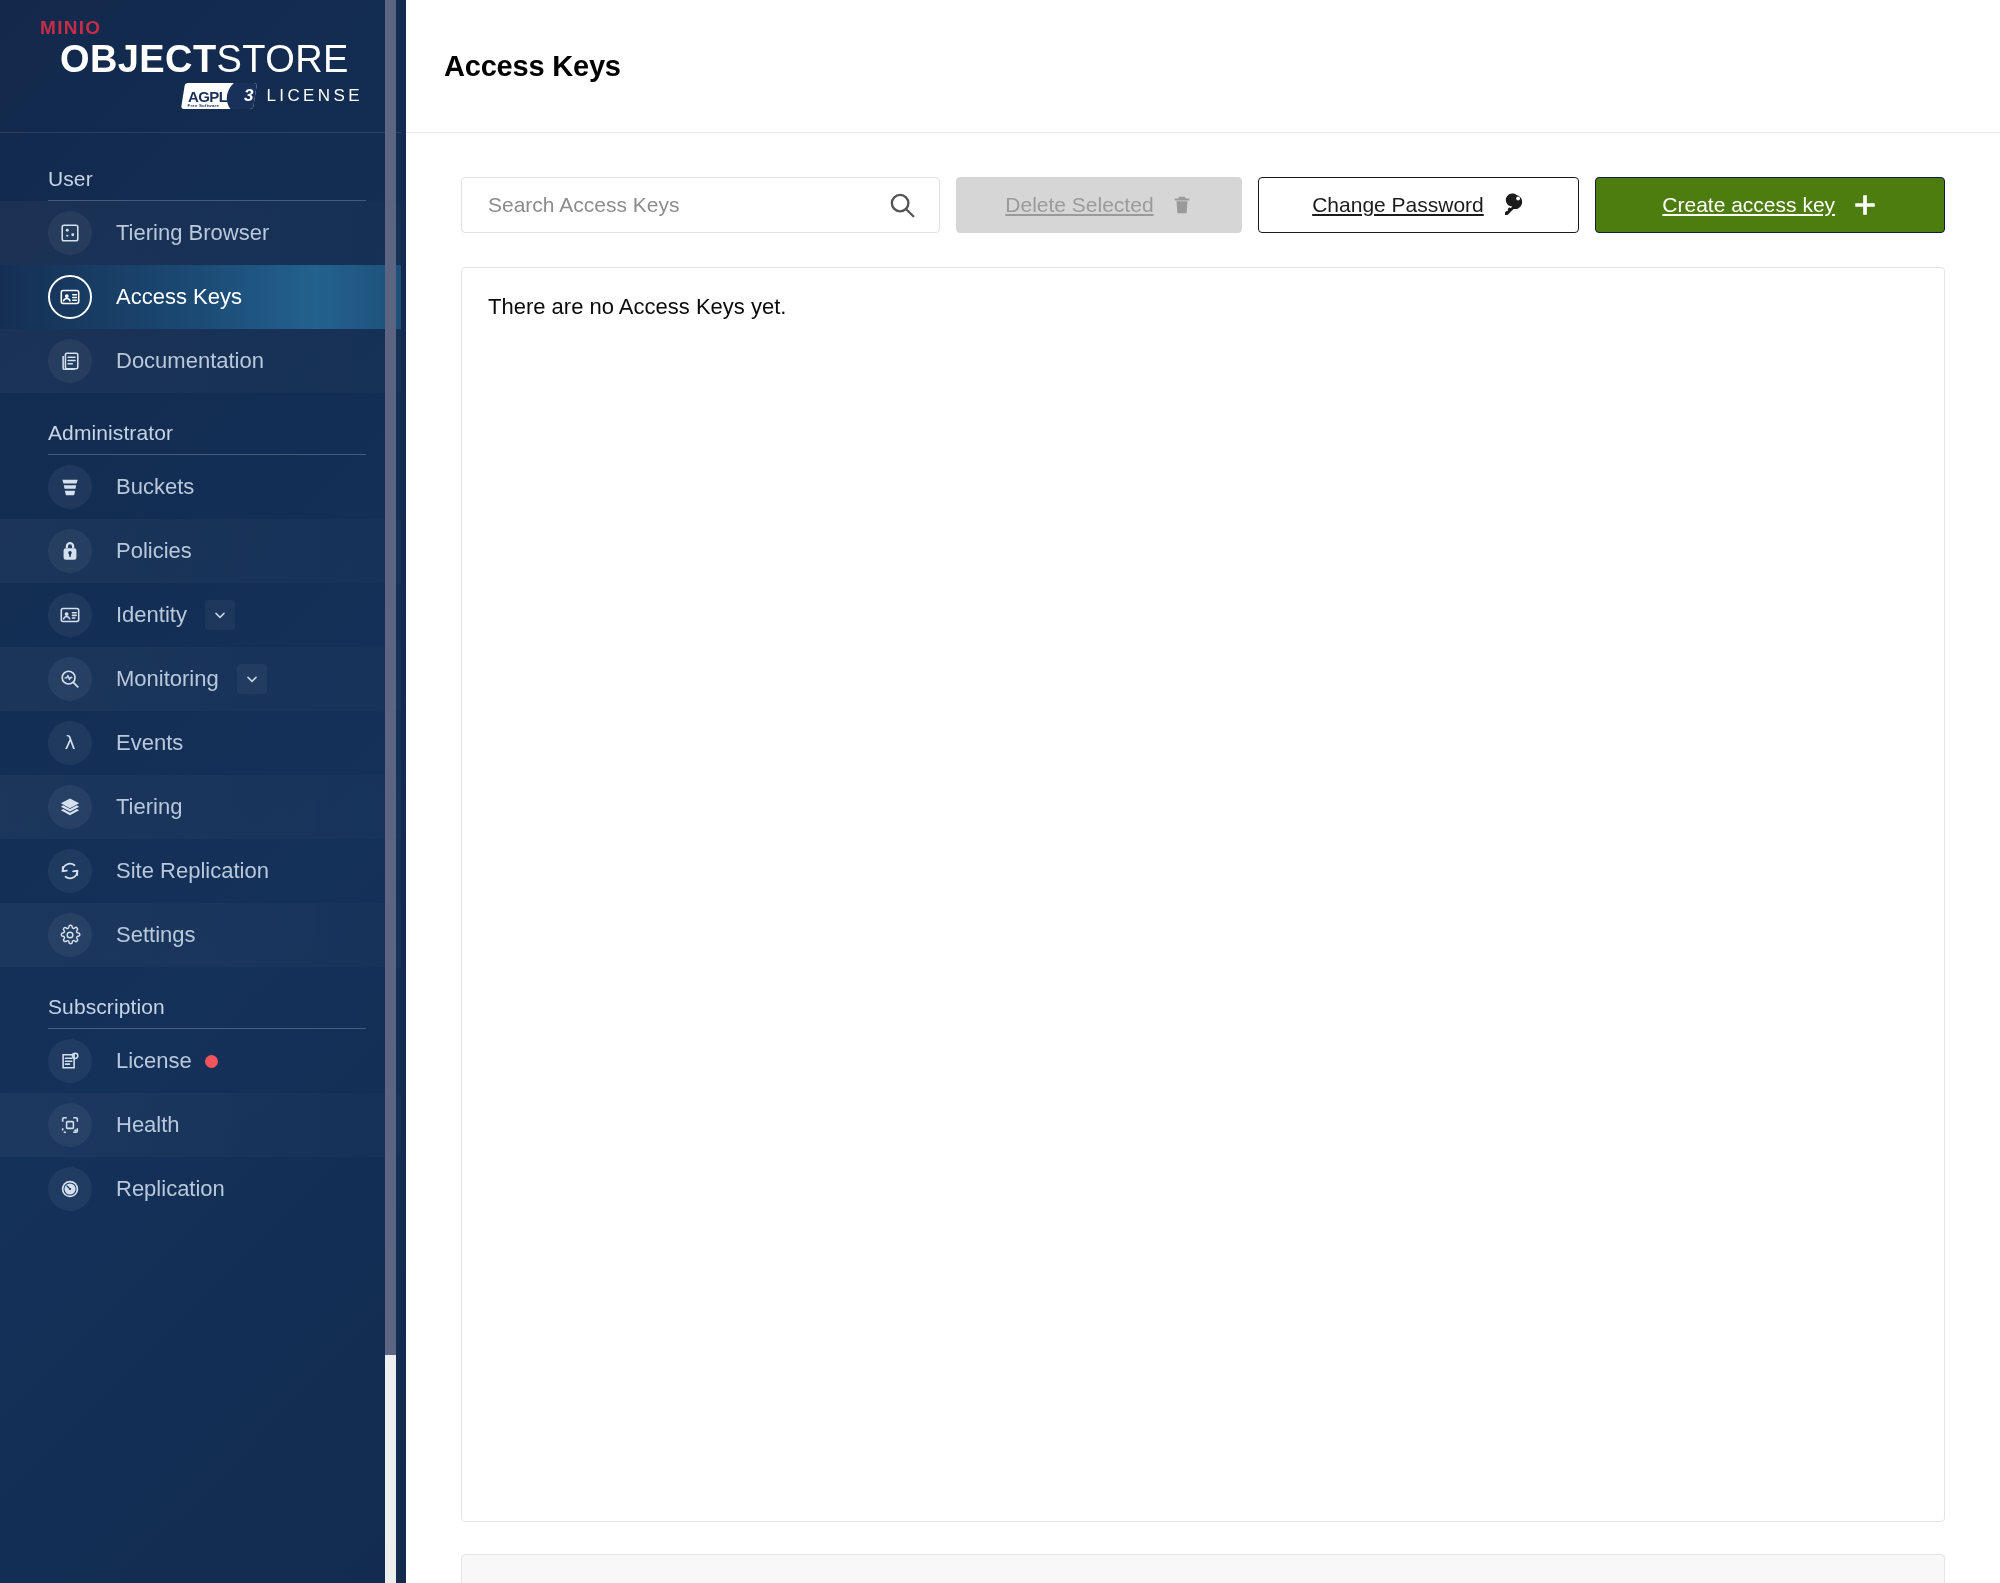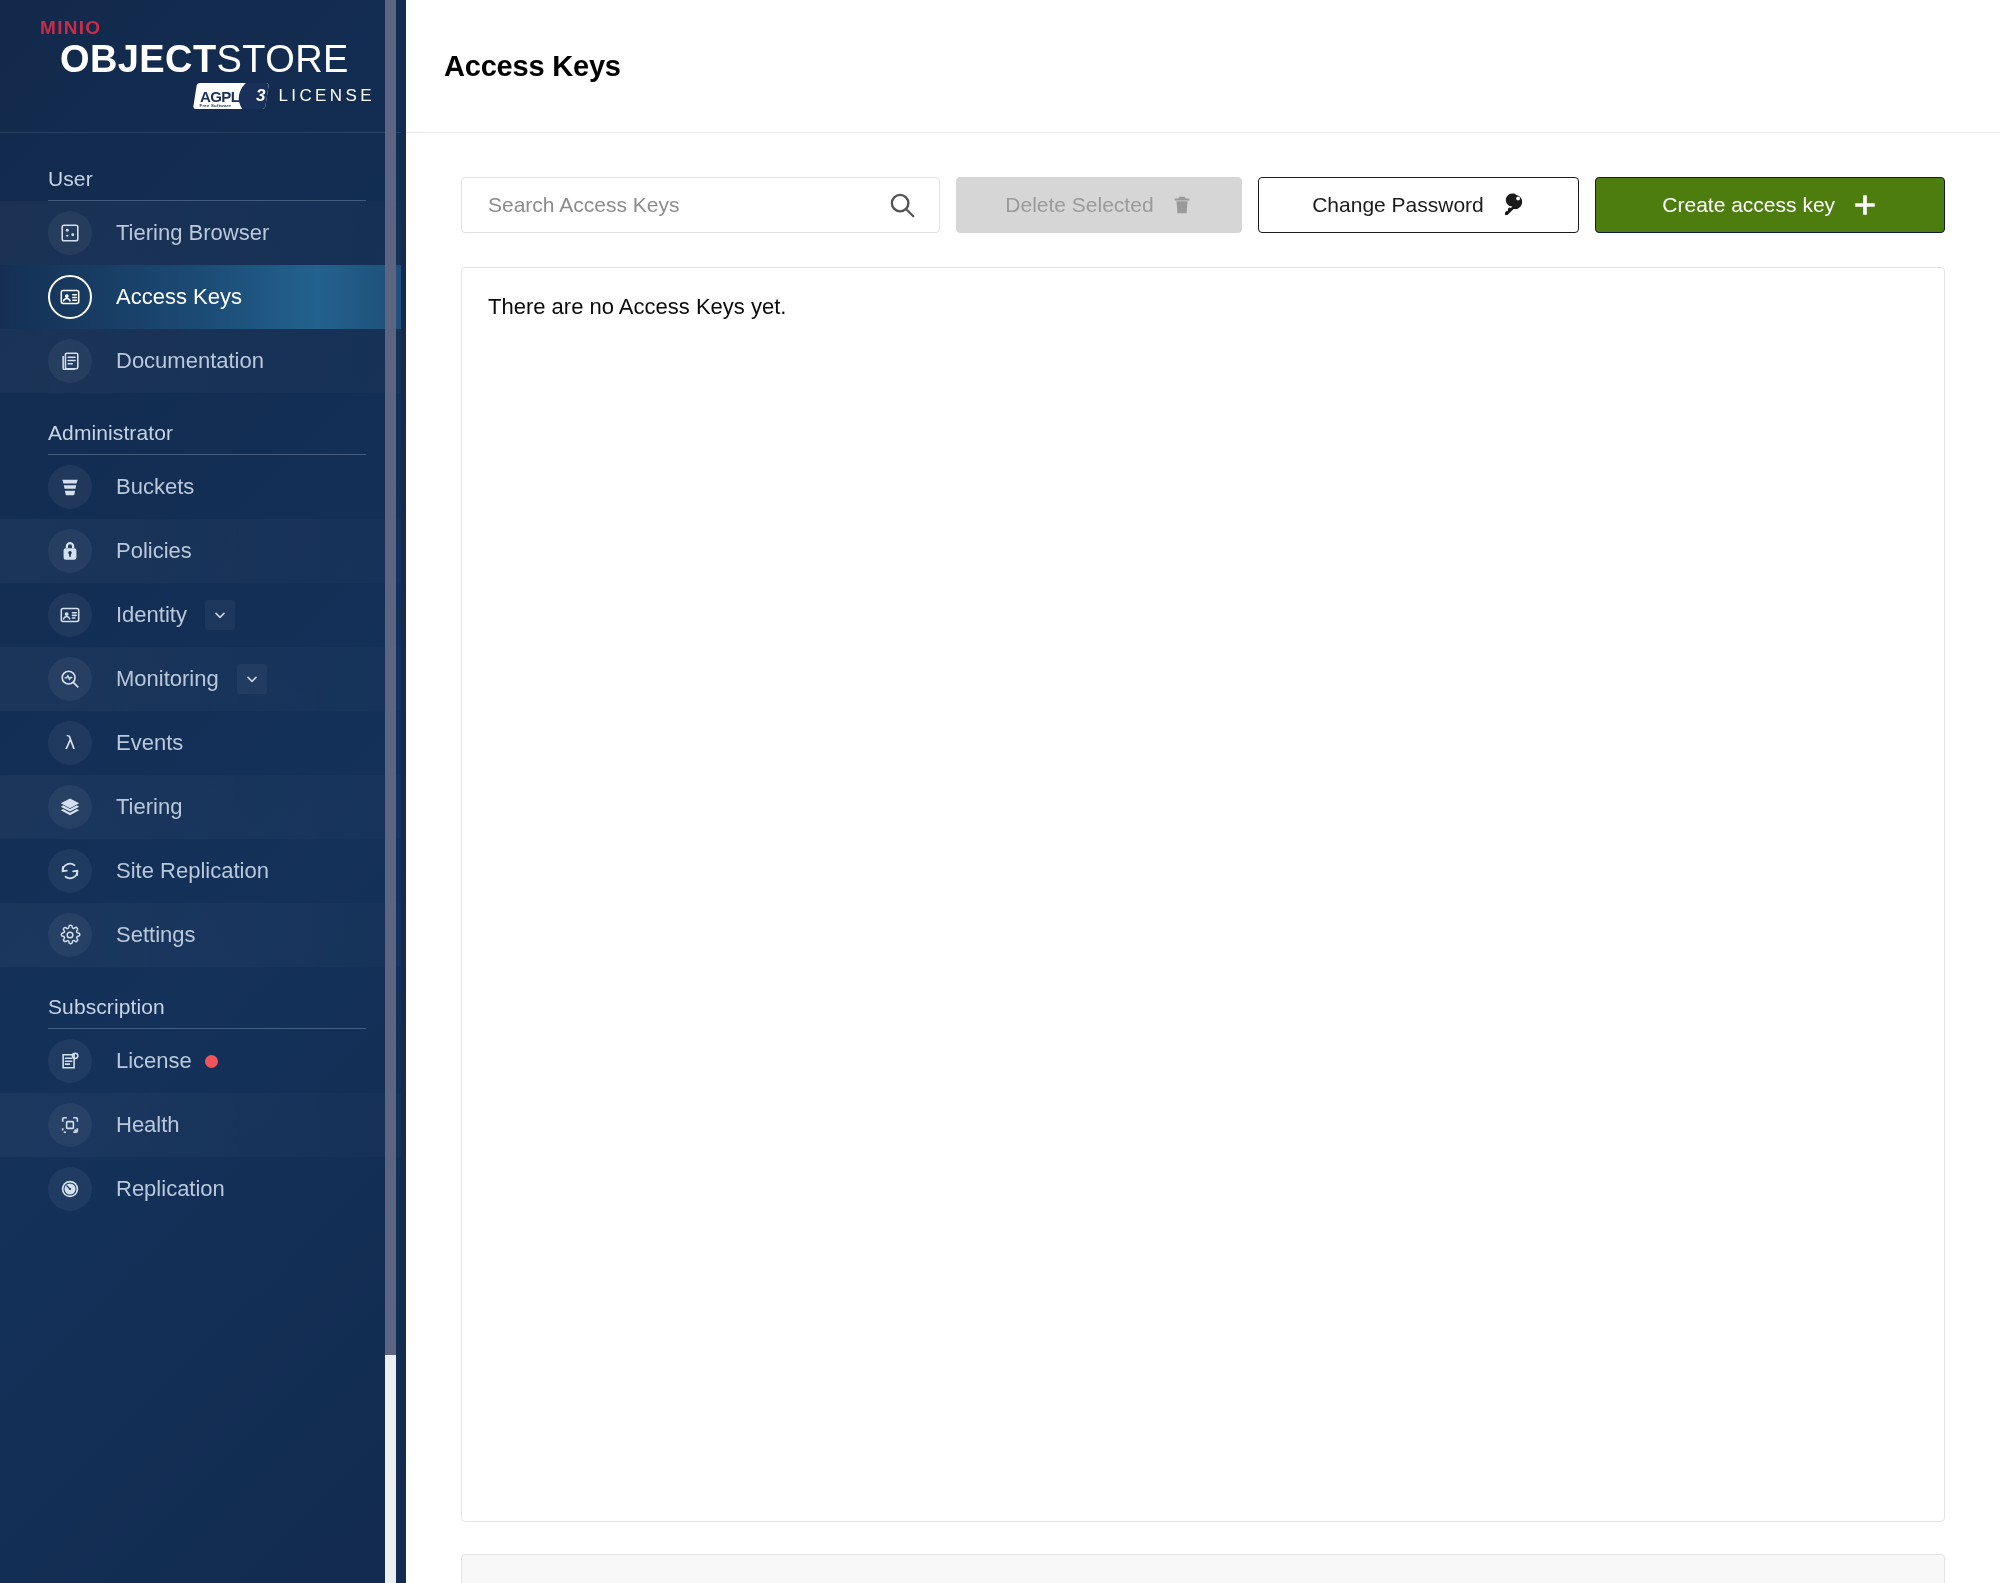--- a/index.html
+++ b/index.html
@@ -25,21 +25,21 @@
     width: 406px;
     height: 1583px;
     flex: 0 0 406px;
     background: linear-gradient(135deg, #12294b 0%, #132e54 35%, #14315a 60%, #122b4e 100%);
     overflow: hidden;
   }
 
   .sidebar-logo {
     position: relative;
     height: 133px;
-    padding: 18px 28px 0 40px;
+    padding: 18px 40px 0 40px;
     background: linear-gradient(120deg, #112murky 0%, #122a4d 0%, #16355f 100%);
     border-bottom: 1px solid #2a4straw;
     border-bottom: 1px solid rgba(255,255,255,0.10);
     overflow: hidden;
   }
 
   .logo-minio {
     font-size: 19px;
     font-weight: 700;
     letter-spacing: 1.3px;
@@ -305,20 +305,21 @@
     border-radius: 4px;
     display: inline-flex;
     align-items: center;
     justify-content: center;
     gap: 17px;
     font-size: 21px;
     font-family: "Liberation Sans", sans-serif;
     cursor: pointer;
     border: 1px solid transparent;
     white-space: nowrap;
+    text-decoration: underline;
   }
   .btn-disabled {
     width: 288px;
     background: #d6d6d6;
     color: #9a9a9a;
     border-color: #d6d6d6;
     cursor: default;
   }
   .btn-outline {
     width: 325px;

